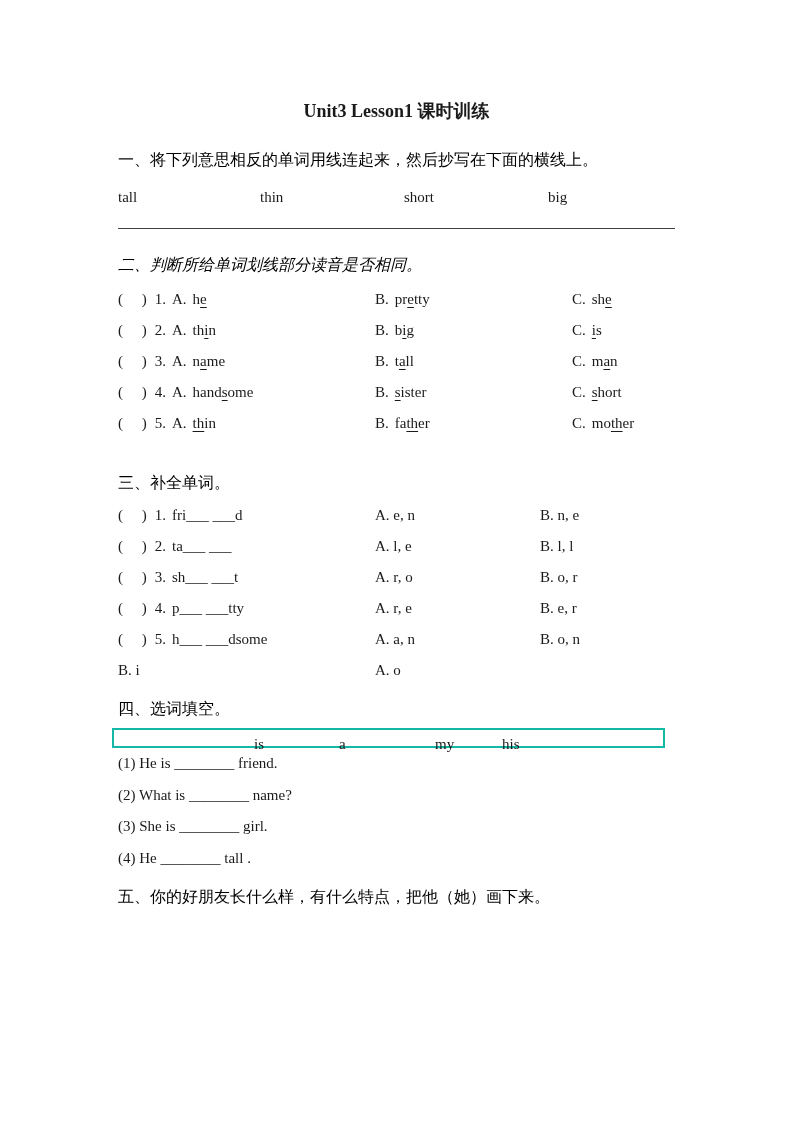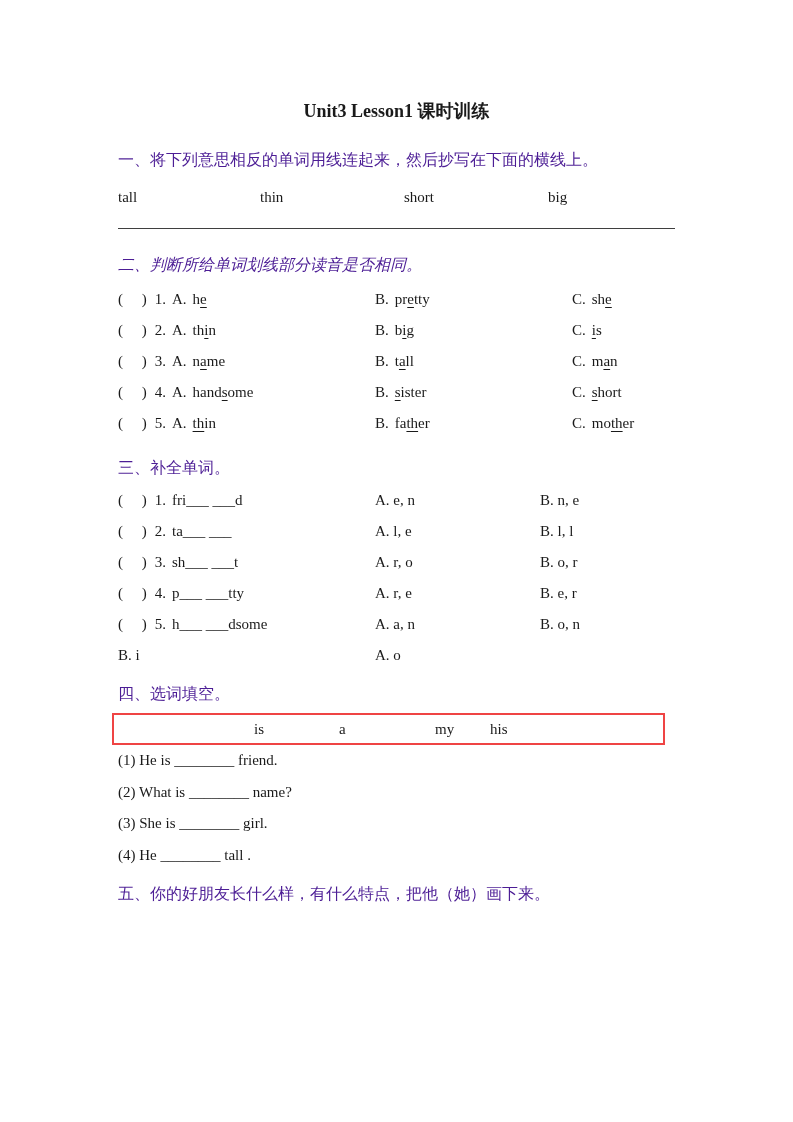--- a/index.html
+++ b/index.html
@@ -22,36 +22,36 @@
     text-align: center;
     font-size: 18px;
     font-weight: bold;
     line-height: 22px;
     font-family: "Liberation Serif", "DejaVu Serif", serif;
   }
   .heading {
     font-size: 16px;
     line-height: 20px;
     font-family: "Liberation Sans", "DejaVu Sans", sans-serif;
-    color: #4c1d95;
+    color: #000000;
   }
   .words-row {
     display: grid;
     grid-template-columns: 142px 144px 144px 1fr;
     margin-top: 17px;
     font-size: 15px;
     line-height: 20px;
   }
   .divider {
     border: 0;
     border-top: 1.4px solid #3f3f3f;
     margin: 21px 0 0 0;
   }
   .s2h { margin-top: 26px; font-style: italic; }
-  .s3h { margin-top: 19px; font-family: Liberation Serif, serif; }
+  .s3h { margin-top: 34px; font-family: Liberation Serif, serif; }
   .s4h { margin-top: 13px; }
   .s5h { margin-top: 13px; }
   .rows { font-size: 15px; }
   .q2 { margin-top: 9px; }
   .q3 { margin-top: 7px; }
   .row {
     display: grid;
     height: 31px;
     line-height: 31px;
     white-space: nowrap;
@@ -64,29 +64,29 @@
   .u {
     text-decoration: underline;
     text-decoration-thickness: 1px;
     text-underline-offset: 3px;
     text-decoration-skip-ink: none;
   }
   .bank-box {
     position: relative;
     box-sizing: border-box;
     margin: 9px 0 0 -6px;
-    width: 553px; height: 32px;
-    border: 2px solid #ef4444;
+    width: 553px; height: 20px;
+    border: 2px solid #14b8a6;
     font-size: 15px;
   }
   .bank-word { position: absolute; top: 0; line-height: 28px; }
   .bw0 { left: 140px; }
   .bw1 { left: 225px; }
   .bw2 { left: 321px; }
-  .bw3 { left: 376px; }
+  .bw3 { left: 388px; }
   .sentences { font-size: 15px; }
   .sentence { height: 31.5px; line-height: 31.5px; white-space: nowrap; }
 </style>
 </head>
 <body>
 
 <div class="page">
 
   <h1 class="title">Unit3 Lesson1 课时训练</h1>
 

